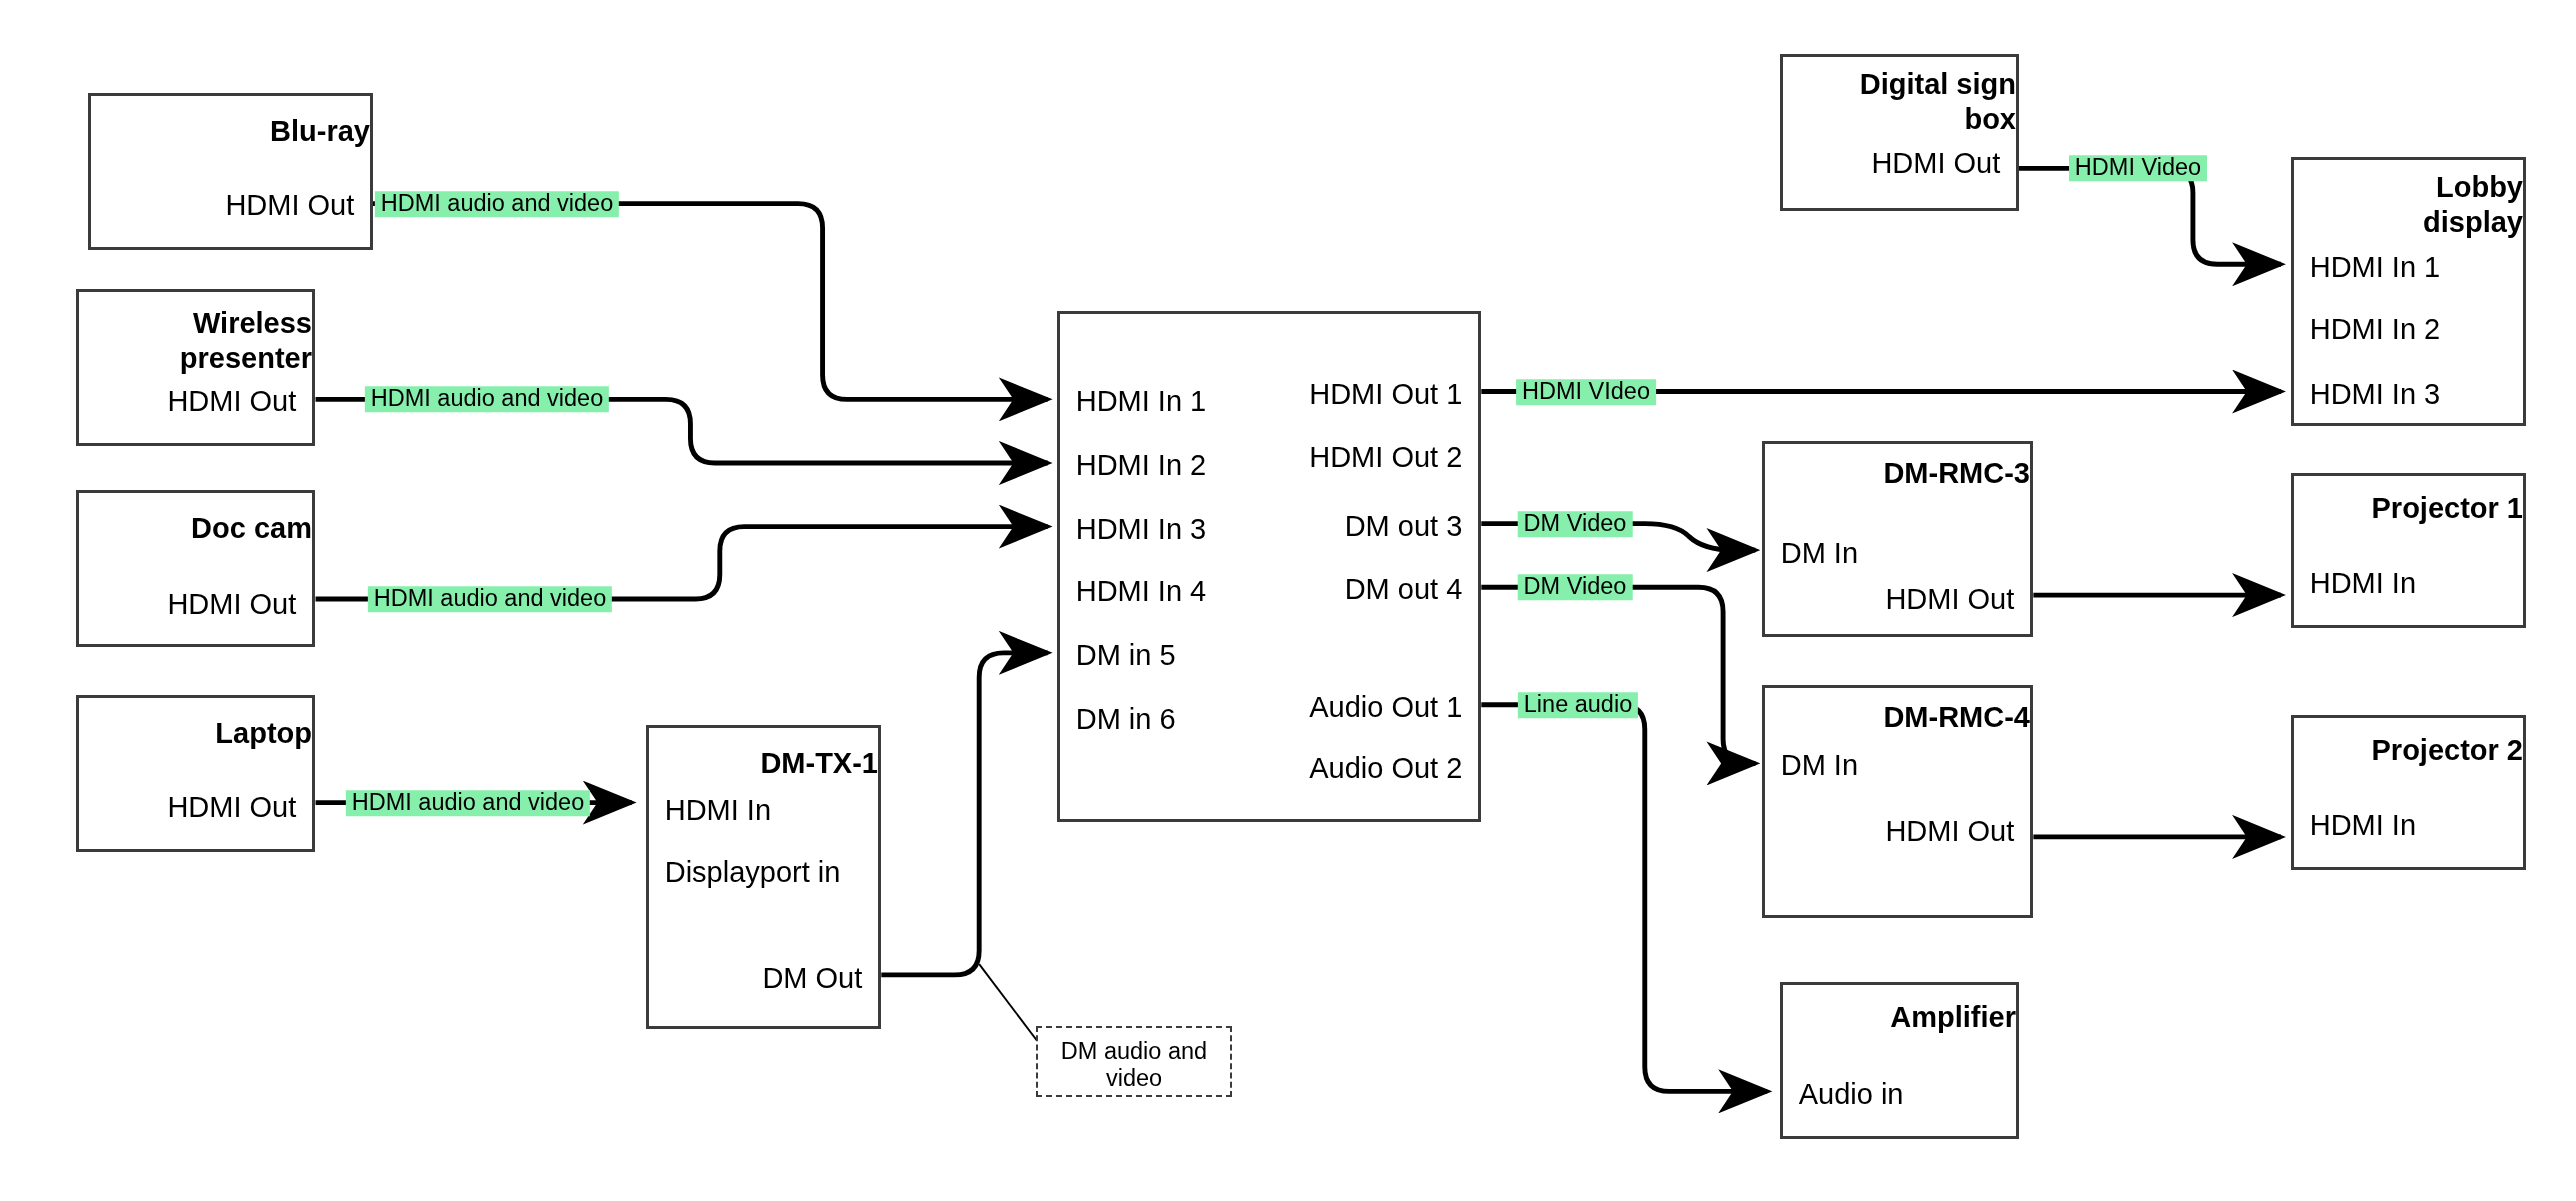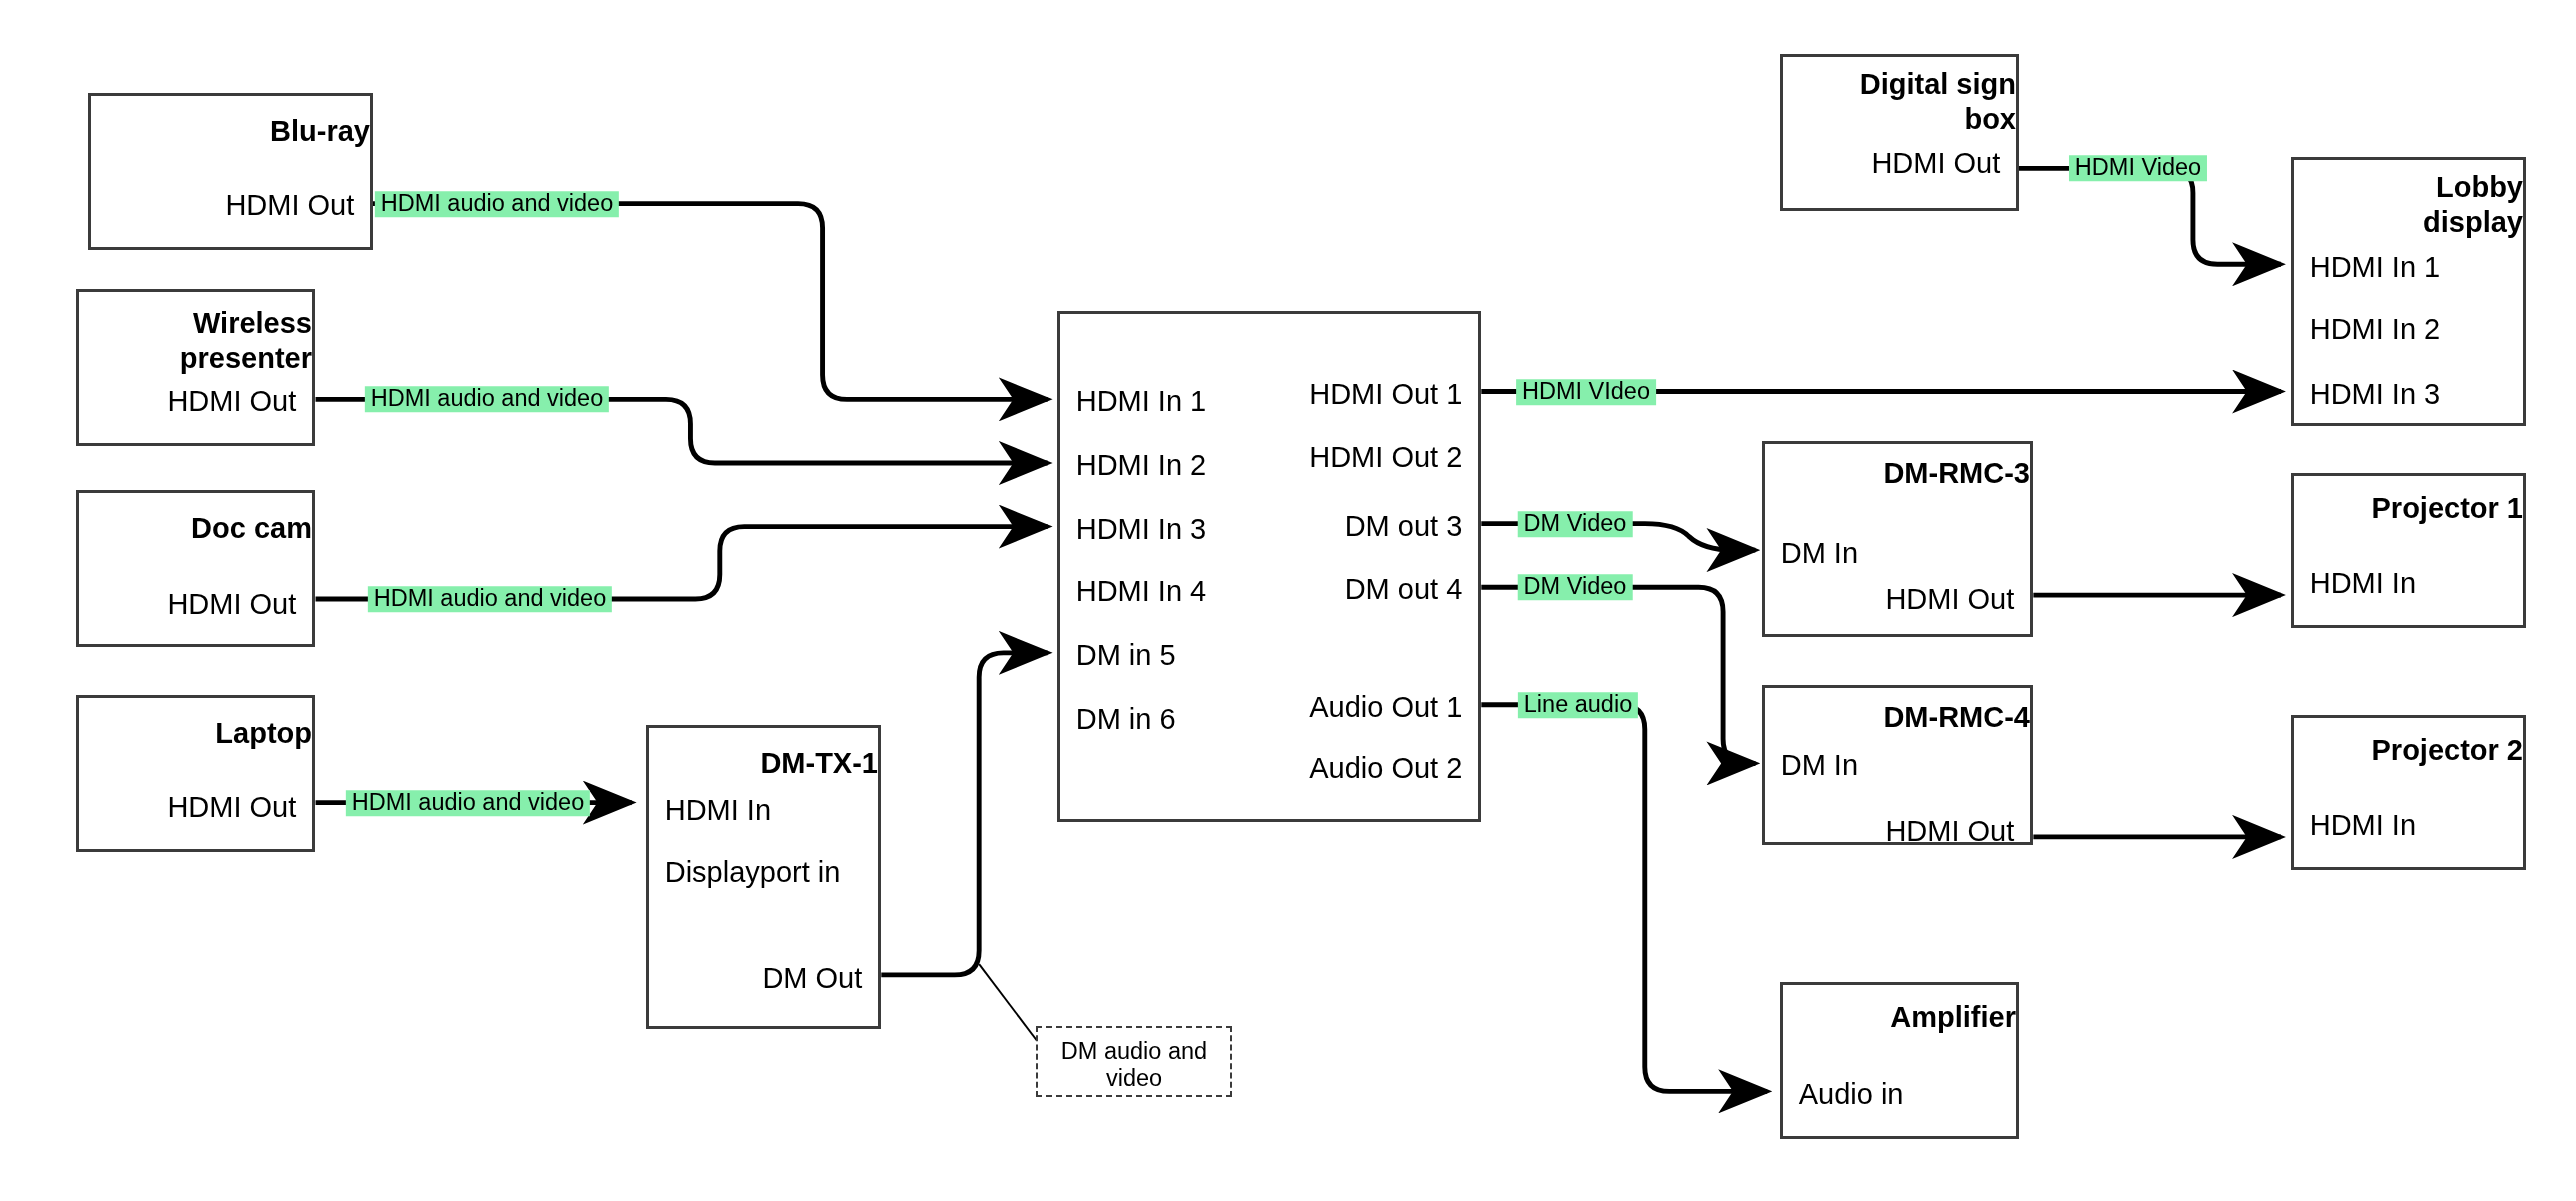--- a/index.html
+++ b/index.html
@@ -128,21 +128,21 @@
     <div class="port l" style="top:153px;">HDMI In 2</div>
     <div class="port l" style="top:218px;">HDMI In 3</div>
   </div>
 
   <div class="node" style="left:1762px; top:441px; width:271px; height:196px;">
     <div class="ttl" style="top:11.7px;">DM-RMC-3</div>
     <div class="port l" style="top:93px;">DM In</div>
     <div class="port r" style="top:139px;">HDMI Out</div>
   </div>
 
-  <div class="node" style="left:1762px; top:685px; width:271px; height:160px;">
+  <div class="node" style="left:1762px; top:685px; width:271px; height:233px;">
     <div class="ttl" style="top:11.7px;">DM-RMC-4</div>
     <div class="port l" style="top:61px;">DM In</div>
     <div class="port r" style="top:127px;">HDMI Out</div>
   </div>
 
   <div class="node" style="left:2291px; top:473px; width:235px; height:155px;">
     <div class="ttl" style="top:14.7px;">Projector 1</div>
     <div class="port l" style="top:91px;">HDMI In</div>
   </div>
 

